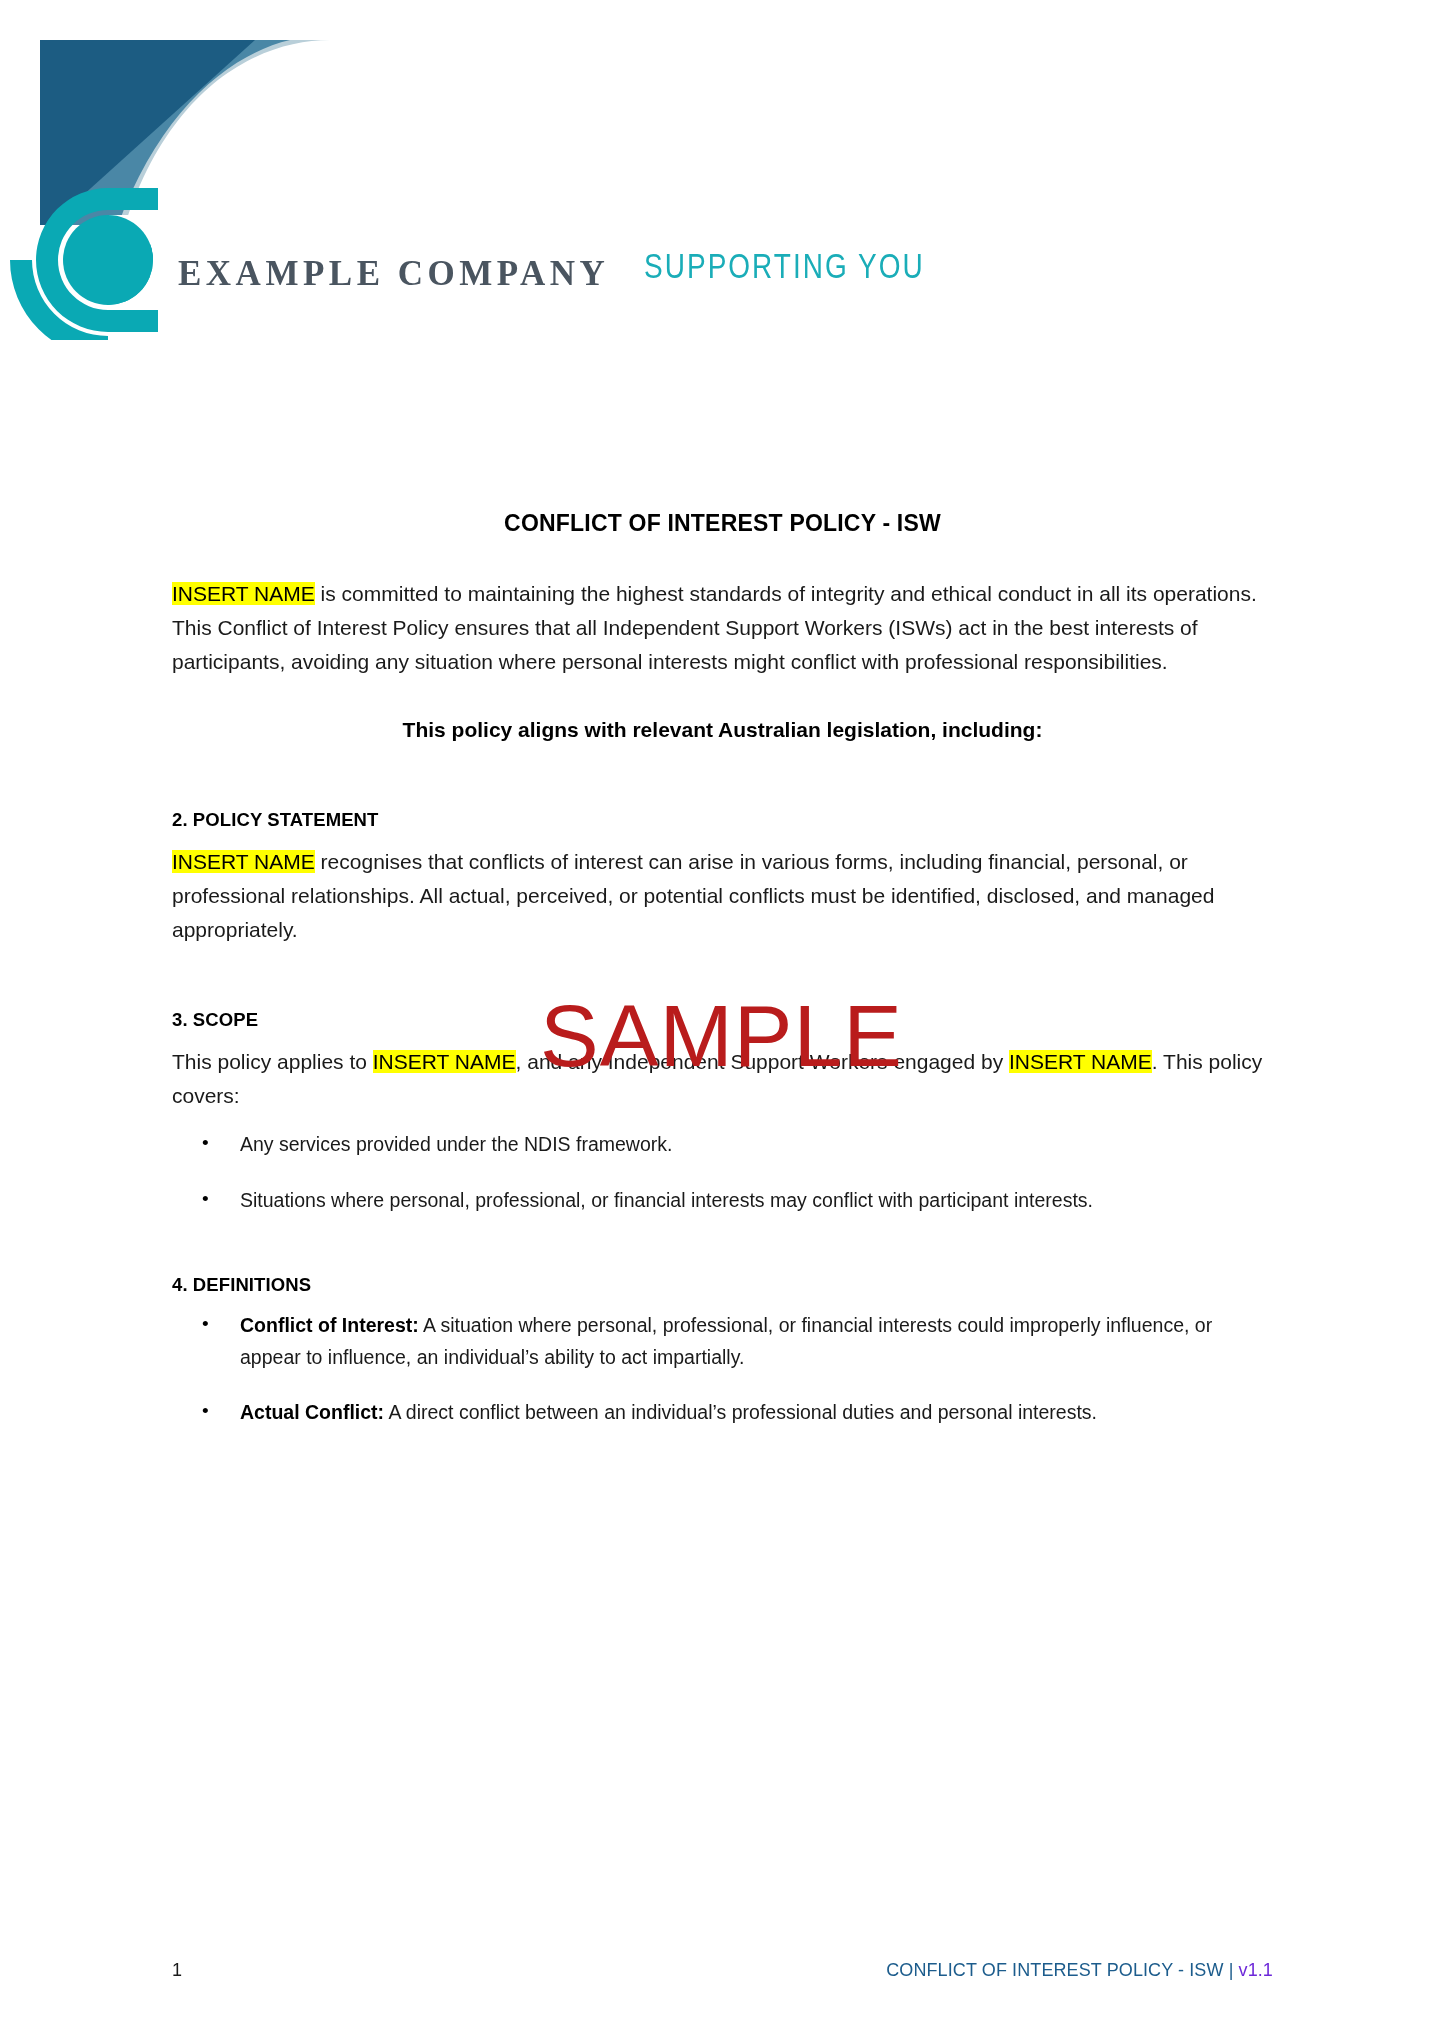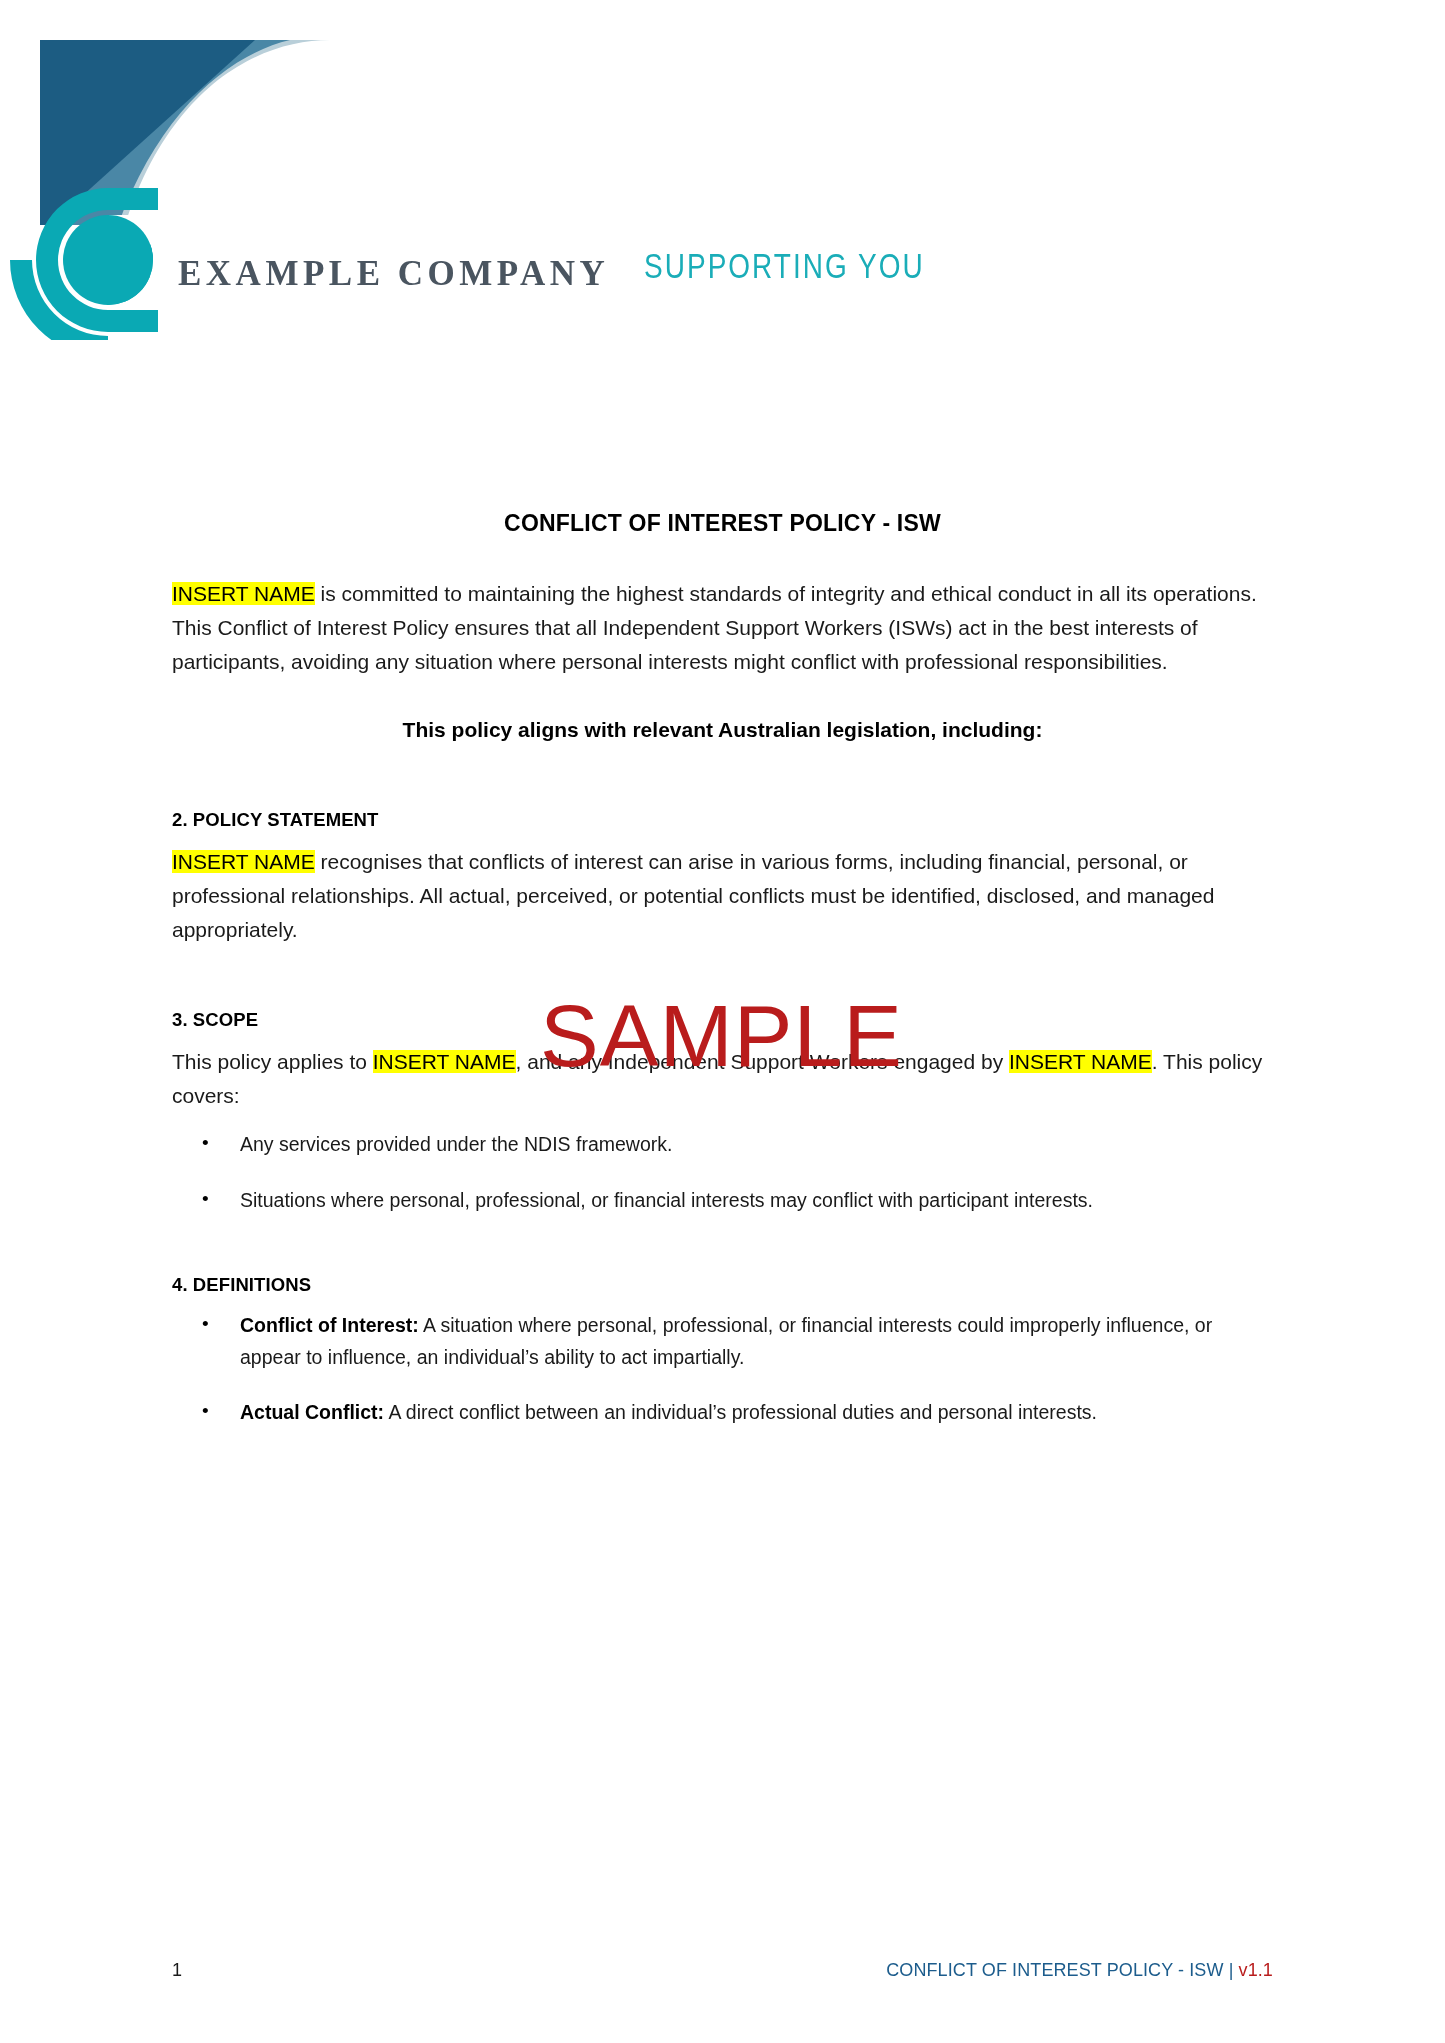--- a/index.html
+++ b/index.html
@@ -166,21 +166,21 @@
     font-size: 18px;
     color: #1a1a1a;
   }
   .footer-right {
     font-size: 18px;
     color: #1c5c8c;
     letter-spacing: 0.1px;
     white-space: nowrap;
   }
   .footer-version {
-    color: #b91c1c;
+    color: #6d28d9;
   }
 </style>
 </head>
 <body>
 
 <div class="page">
 
   <svg class="corner-decoration" viewBox="0 0 290 185" xmlns="http://www.w3.org/2000/svg">
     <path d="M0,0 L290,0 C220,0 130,45 85,185 L0,185 Z" fill="#B9CFD9"></path>
     <path d="M0,0 L250,0 C190,14 120,70 78,185 L0,185 Z" fill="#4A87A6"></path>

